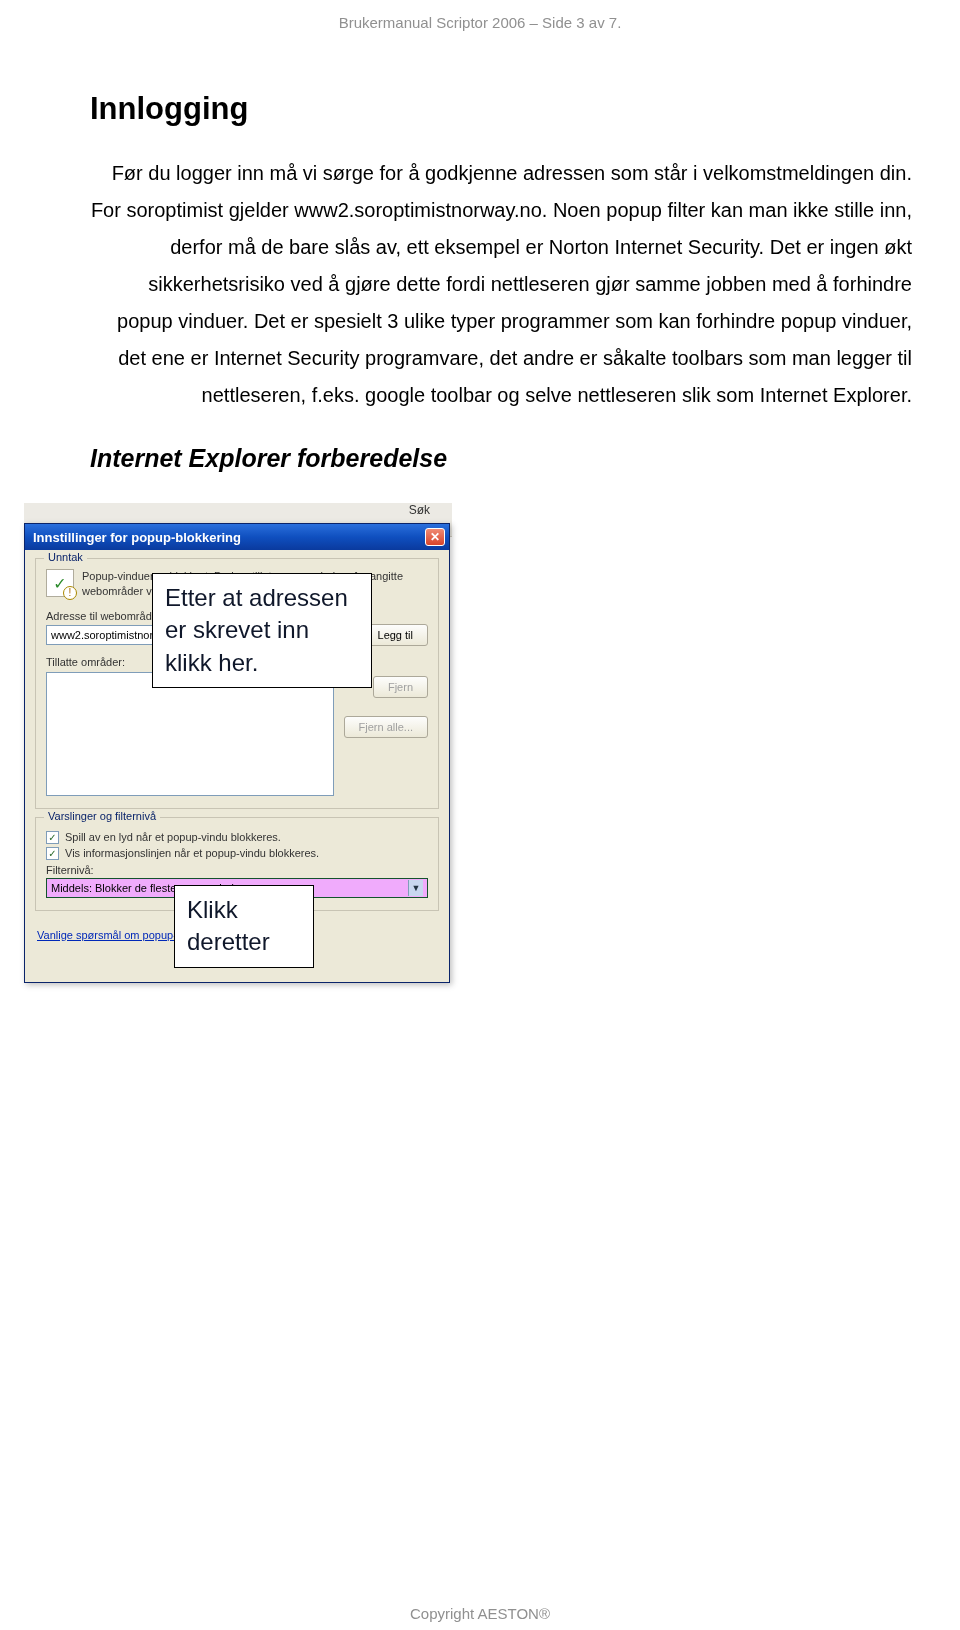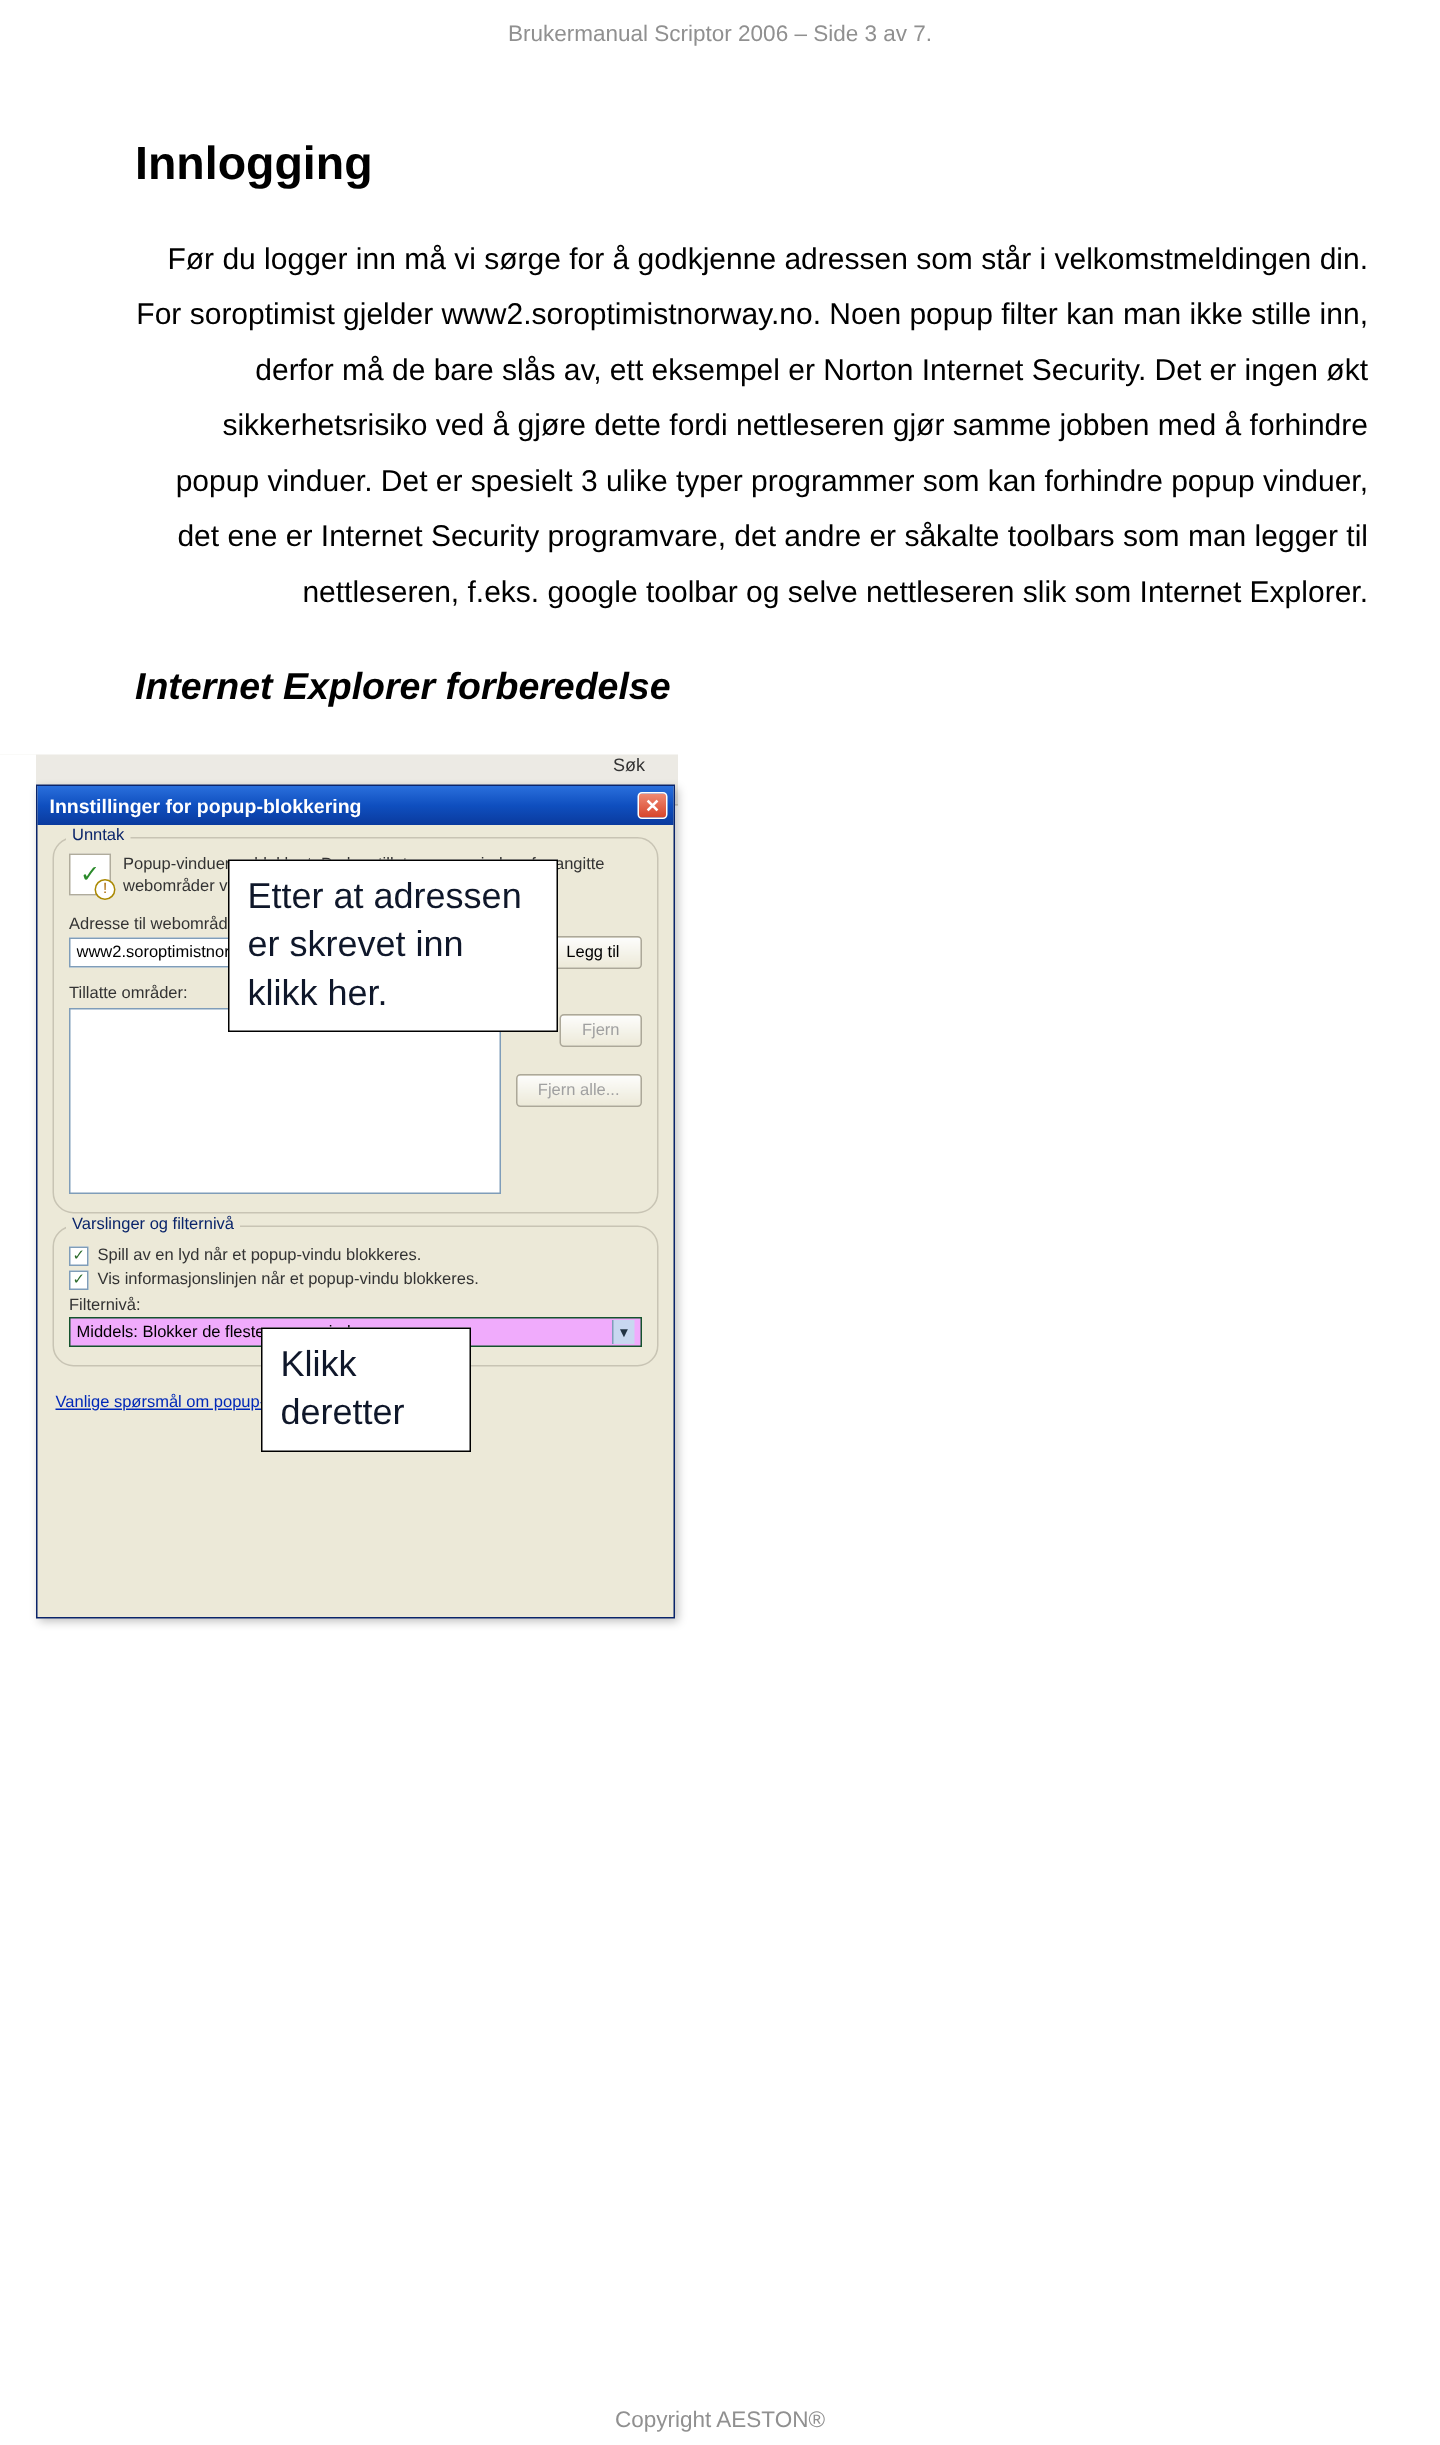--- a/index.html
+++ b/index.html
@@ -74,21 +74,21 @@
   .sok-label {
     position: absolute;
     right: 22px; top: 0px;
     font-size: 12px;
     color: #333;
   }
   .dialog {
     position: absolute;
     left: 26px; top: 20px;
     width: 426px;
-    height: 556px;
+    height: 460px;
     background: #ece9d8;
     border: 1px solid #0a246a;
     box-shadow: 2px 2px 6px rgba(0,0,0,0.25);
     z-index: 2;
   }
   .titlebar {
     display: flex;
     align-items: center;
     justify-content: space-between;
     height: 26px;
@@ -105,21 +105,21 @@
     background: linear-gradient(180deg,#f08b74,#d7442a);
     border: 1px solid #fff;
     border-radius: 3px;
     display:flex;align-items:center;justify-content:center;
     color:#fff; font-size:12px; font-weight:bold;
     cursor: pointer;
   }
   .group {
     margin: 8px 10px;
     border: 1px solid #c8c4b4;
-    border-radius: 14px;
+    border-radius: 0;
     padding: 10px 10px 12px 10px;
     position: relative;
   }
   .group-title {
     position: absolute;
     top: -8px; left: 8px;
     background: #ece9d8;
     padding: 0 4px;
     font-size: 11px;
     color: #0a246a;

